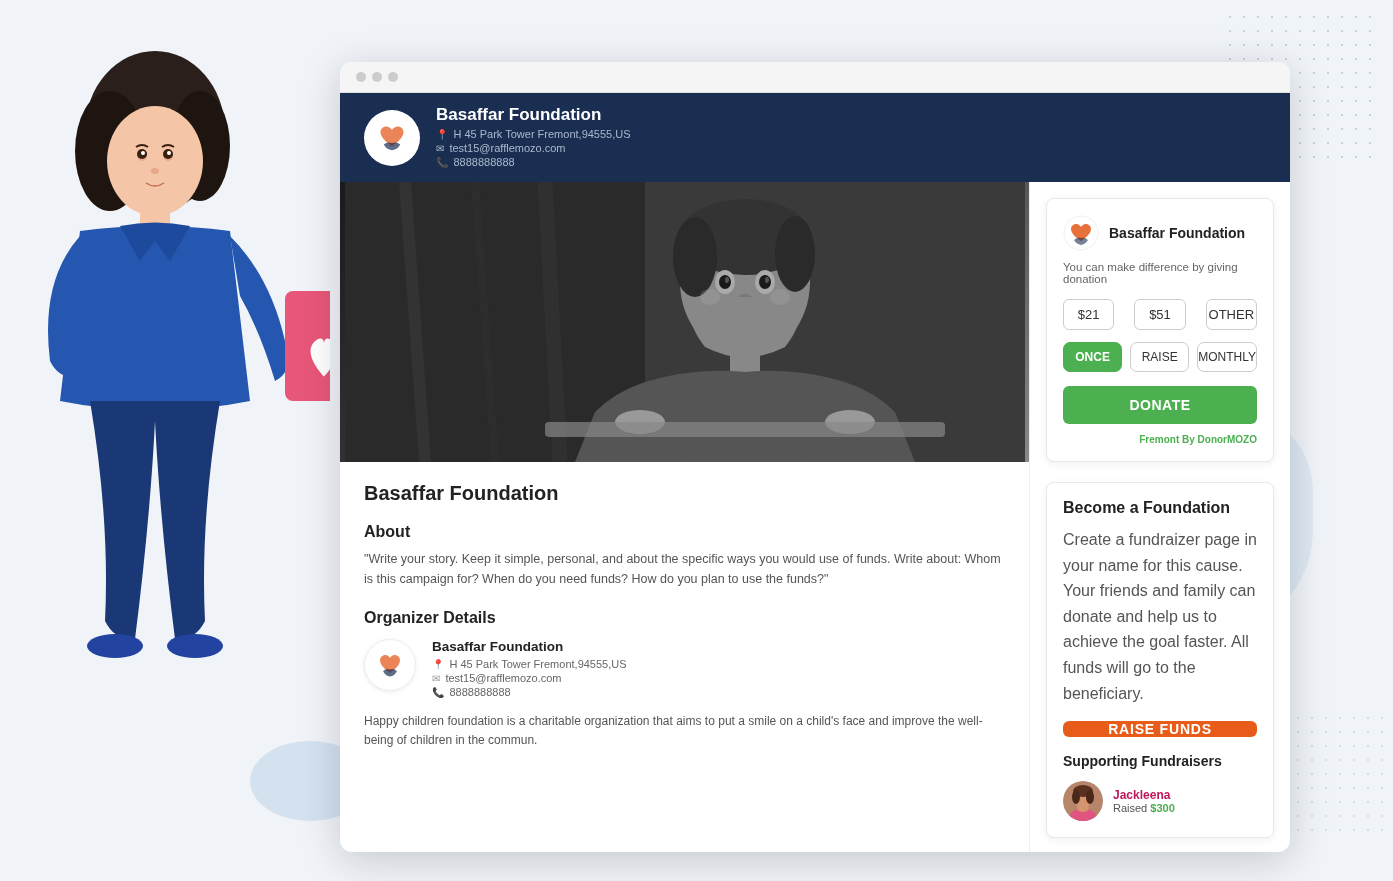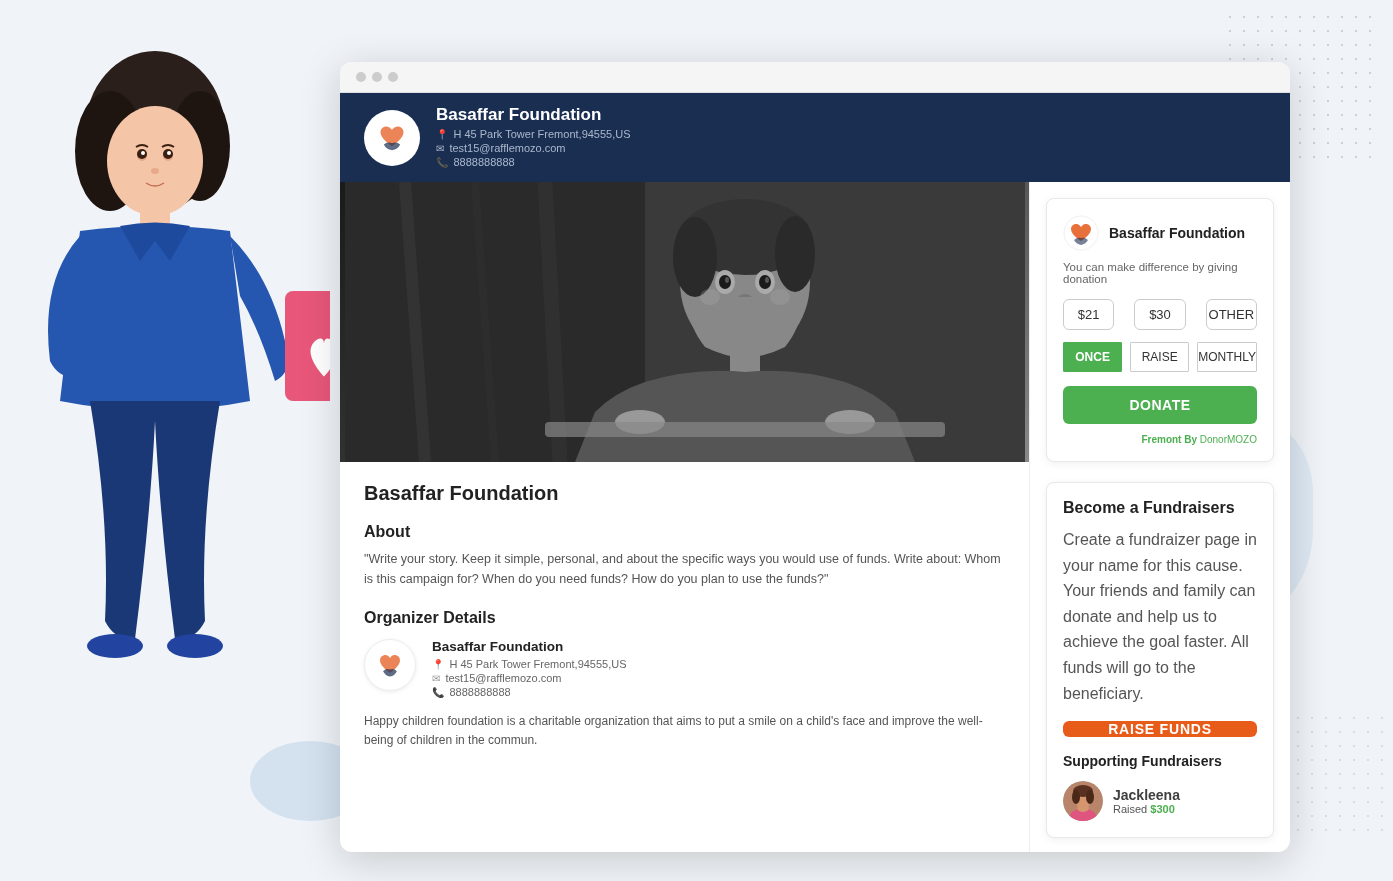--- a/index.html
+++ b/index.html
@@ -282,21 +282,21 @@
     .freq-row {
       display: flex;
       gap: 8px;
       margin-bottom: 14px;
     }
     .freq-btn {
       flex: 1;
       padding: 7px 0;
       border: 1.5px solid #ccc;
       background: white;
-      border-radius: 1px;
+      border-radius: 7px;
       font-size: 12px;
       color: #333;
       cursor: pointer;
       text-align: center;
     }
     .freq-btn.active {
       background: #4CAF50;
       border-color: #4CAF50;
       color: white;
       font-weight: 600;
@@ -370,23 +370,23 @@
       border-radius: 50%;
       background: #ccc;
       overflow: hidden;
       flex-shrink: 0;
     }
     .supporter-avatar svg {
       width: 100%;
       height: 100%;
     }
     .supporter-info .supporter-name {
-      font-size: 14px;
-      font-weight: 600;
-      color: #404040;
+      font-size: 12px;
+      font-weight: 600;
+      color: #be185d;
     }
     .supporter-info .supporter-raised {
       font-size: 11px;
       color: #555;
     }
     .supporter-info .raised-amount {
       color: #4CAF50;
       font-weight: 600;
     }
 
@@ -588,41 +588,41 @@
             <path d="M18 26 C18 26 8 20 8 14 C8 11 10.5 9 13.5 9 C15.5 9 17 10.5 18 12 C19 10.5 20.5 9 22.5 9 C25.5 9 28 11 28 14 C28 20 18 26 18 26Z" fill="#e8703a"></path>
             <path d="M11 25 Q14 22 18 23 Q22 22 25 25 Q23 29 18 30 Q13 29 11 25Z" fill="#1a2e52" opacity="0.6"></path>
           </svg>
           <span class="widget-title">Basaffar Foundation</span>
         </div>
         <div class="widget-subtitle">You can make difference by giving donation</div>
 
         
         <div class="amount-row">
           <button class="amount-btn">$21</button>
-          <button class="amount-btn">$30</button>
+          <button class="amount-btn">$51</button>
           <button class="amount-btn">OTHER</button>
         </div>
 
         
         <div class="freq-row">
           <button class="freq-btn active">ONCE</button>
           <button class="freq-btn">RAISE</button>
           <button class="freq-btn">MONTHLY</button>
         </div>
 
         <button class="donate-btn">DONATE</button>
 
         <div class="powered-by">
           <span>Fremont By</span>
-          <span style="color:#4CAF50;font-weight:400;text-align:right;">DonorMOZO</span>
+          <span style="color:#4CAF50;font-weight:700;text-align:right;">DonorMOZO</span>
         </div>
       </div>
 
       <div class="fundraiser-widget">
-        <h3>Become a Fundraisers</h3>
+        <h3>Become a Foundation</h3>
         <p class="fundraiser-desc">Create a fundraizer page in your name for this cause. Your friends and family can donate and help us to achieve the goal faster. All funds will go to the beneficiary.</p>
         <button class="raise-funds-btn">RAISE FUNDS</button>
 
         <div class="supporting-title">Supporting Fundraisers</div>
         <div class="supporter-row">
           <div class="supporter-avatar">
             
             <svg viewBox="0 0 40 40" xmlns="http://www.w3.org/2000/svg">
               <circle cx="20" cy="20" r="20" fill="#b8856a"></circle>
               <ellipse cx="20" cy="17" rx="9" ry="10" fill="#d4956f"></ellipse>

